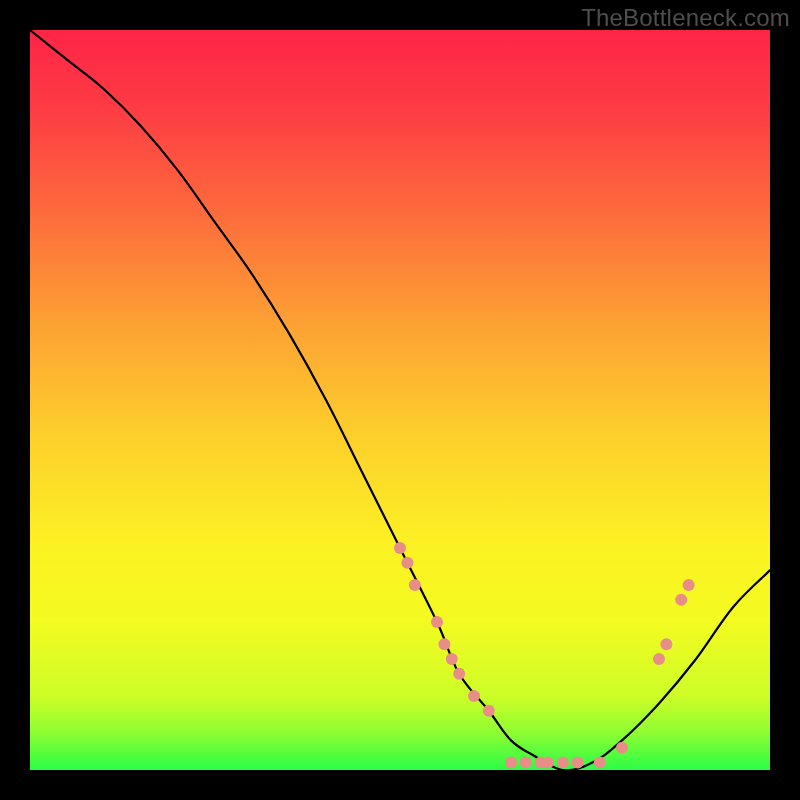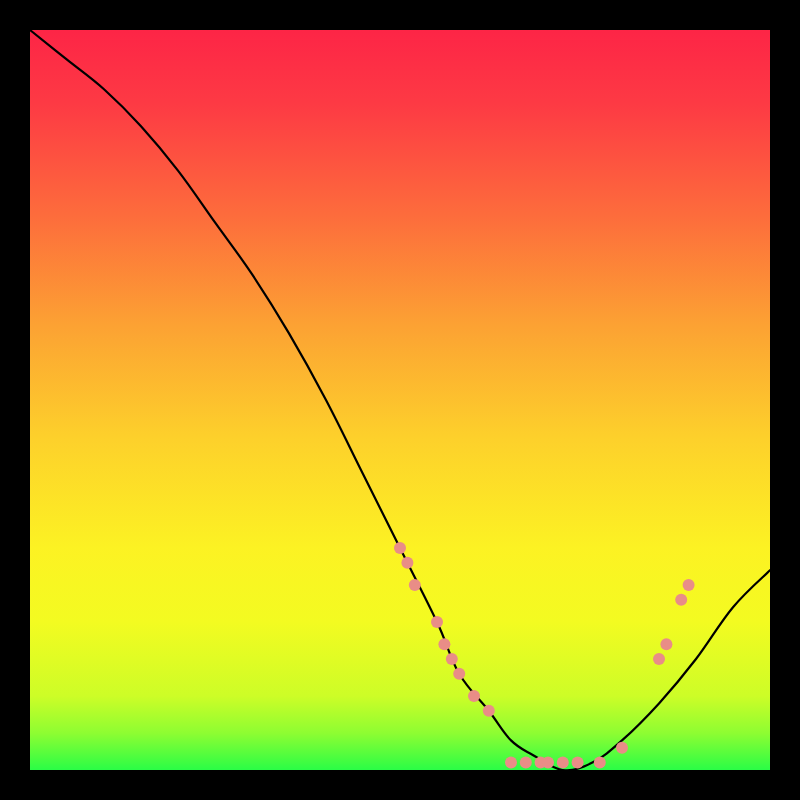--- a/index.html
+++ b/index.html
@@ -28,20 +28,21 @@
     user-select: none;
   }
   svg {
     display: block;
   }
 </style>
 </head>
 <body>
 
 <div class="chart-wrap">
+  <div class="watermark">TheBottleneck.com</div>
   <svg id="chart-svg" width="800" height="800" viewBox="0 0 800 800">
     <defs>
       <linearGradient id="bg-grad" x1="0" y1="0" x2="0" y2="1">
           <stop offset="0%" stop-color="#fd2546"></stop>
           <stop offset="10%" stop-color="#fd3a44"></stop>
           <stop offset="25%" stop-color="#fd6c3c"></stop>
           <stop offset="40%" stop-color="#fca233"></stop>
           <stop offset="55.00000000000001%" stop-color="#fdd02b"></stop>
           <stop offset="70%" stop-color="#fcf223"></stop>
           <stop offset="80%" stop-color="#f3fb21"></stop>

